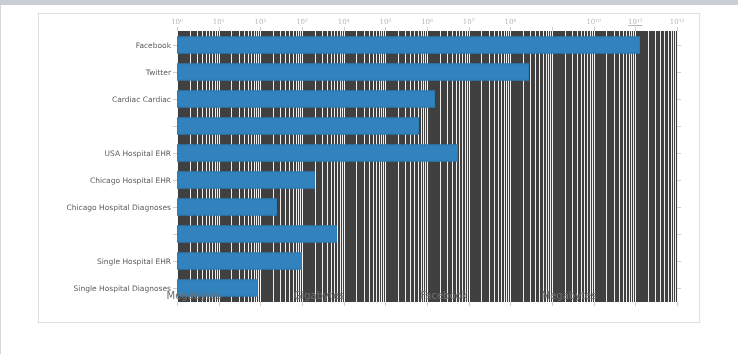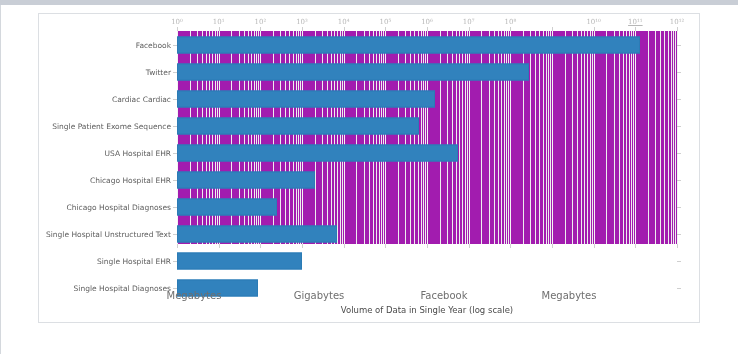--- a/index.html
+++ b/index.html
@@ -18,22 +18,22 @@
     background:#d4d8dd;
   }
   #card{
     position:absolute;left:38px;top:13px;width:662px;height:310px;
     background:#ffffff;border:1px solid #dcdfe3;box-sizing:border-box;
   }
   #figure{position:absolute;left:0;top:0;width:660px;height:308px;}
 
   
   #plot{
-    position:absolute;left:138px;top:17px;width:500px;height:213px;
-    background:#a21caf;
+    position:absolute;left:138px;top:17px;width:500px;height:271px;
+    background:#404040;
   }
   .gridline{position:absolute;top:0;bottom:0;width:1px;background:#f4f4f4;}
   .minorgrid{position:absolute;top:0;bottom:0;width:1px;background:#eeeeee;}
 
   .bandrow{position:absolute;left:0;right:0;}
   .bar{
     position:absolute;left:0;top:50%;transform:translateY(-50%);
     height:17px;background:#3182bd;border:1px solid #2b7bb5;
     box-sizing:border-box;
   }
@@ -71,25 +71,23 @@
 <div id="topbar"></div>
 <div id="leftedge"></div>
 
 <div id="card">
   <div id="figure">
 
     <div id="ylabels">
         <div class="ylabel" style="top: 13.55px;">Facebook</div>
         <div class="ylabel" style="top: 40.65px;">Twitter</div>
         <div class="ylabel" style="top: 67.75px;">Cardiac Cardiac</div>
-        <div class="ylabel" style="top: 94.85px;">Single Patient Exome Sequence</div>
         <div class="ylabel" style="top: 121.95px;">USA Hospital EHR</div>
         <div class="ylabel" style="top: 149.05px;">Chicago Hospital EHR</div>
         <div class="ylabel" style="top: 176.15px;">Chicago Hospital Diagnoses</div>
-        <div class="ylabel" style="top: 203.25px;">Single Hospital Unstructured Text</div>
         <div class="ylabel" style="top: 230.35px;">Single Hospital EHR</div>
         <div class="ylabel" style="top: 257.45px;">Single Hospital Diagnoses</div>
       </div>
 
     <div id="plot">
         <div class="minorgrid" style="left: 12.5429px;"></div>
         <div class="minorgrid" style="left: 19.8801px;"></div>
         <div class="minorgrid" style="left: 25.0858px;"></div>
         <div class="minorgrid" style="left: 29.1238px;"></div>
         <div class="minorgrid" style="left: 32.423px;"></div>
@@ -281,19 +279,18 @@
         </div>
         <div class="tickmark-left" style="top: 230.35px;"></div>
         <div class="tickmark-right" style="top: 230.35px;"></div>
         <div class="bandrow" style="top: 243.9px; height: 27.1px;">
           <div class="bar" style="width: 81.25px;"></div>
         </div>
         <div class="tickmark-left" style="top: 257.45px;"></div>
         <div class="tickmark-right" style="top: 257.45px;"></div>
       </div>
 
-    <div id="xaxis-title">Volume of Data in Single Year (log scale)</div>
   <div class="unitlabel" style="left: 155px;">Megabytes</div>
       <div class="unitlabel" style="left: 280px;">Gigabytes</div>
       <div class="unitlabel" style="left: 405px;">Facebook</div>
       <div class="unitlabel" style="left: 530px;">Megabytes</div>
     </div>
 </div>
 
 </body></html>

